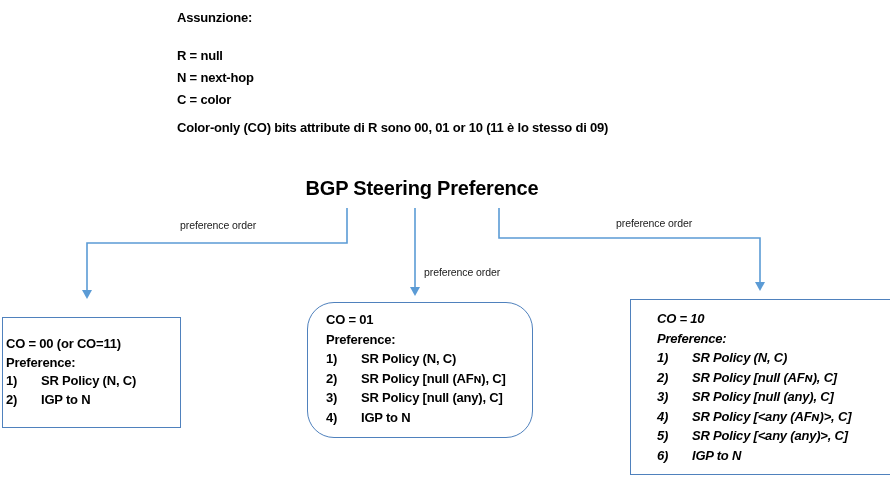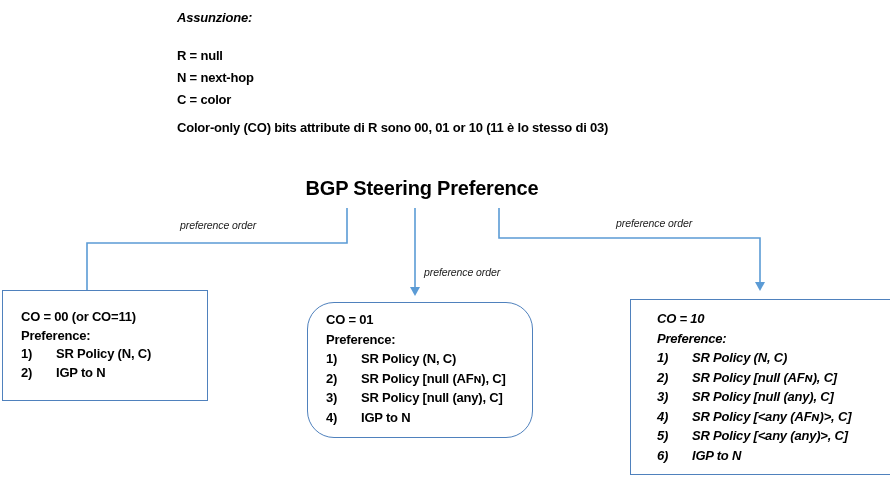--- a/index.html
+++ b/index.html
@@ -20,21 +20,21 @@
 
   
   .assume {
     left: 177px;
     font-weight: bold;
     font-size: 13px;
     letter-spacing: -0.2px;
     white-space: nowrap;
     color: var(--text, #000);
   }
-  #assume-heading { top: 10px; font-style: italic; }
+  #assume-heading { top: 10px; }
   #assume-defs   { top: 45px; line-height: 22px; }
   #assume-note   { top: 120px; }
 
   
   #diagram-title {
     top: 177px;
     left: 272px;
     width: 300px;
     text-align: center;
     font-weight: bold;
@@ -56,21 +56,20 @@
     stroke-width: 1.6;
     fill: none;
   }
   #connectors polygon {
     fill: var(--line, #5b9bd5);
     stroke: none;
   }
 
   
   .conn-label {
-    font-style: italic;
     font-size: 10.5px;
     letter-spacing: -0.1px;
     white-space: nowrap;
     color: #1a1a1a;
   }
   #conn-label-0 { left: 180px; top: 219px; }
   #conn-label-1 { left: 424px; top: 266px; }
   #conn-label-2 { left: 616px; top: 217px; }
 
   
@@ -78,41 +77,41 @@
     position: absolute;
     box-sizing: border-box;
     border: 1px solid var(--box-border, #4f81bd);
     background: #ffffff;
     font-weight: bold;
     font-size: 13px;
     letter-spacing: -0.2px;
     white-space: nowrap;
     color: var(--text, #000);
   }
-  #box-0 { left: 2px;   top: 290px; width: 206px; height: 111px; padding: 17px 0 0 18px; line-height: 18.5px; }
+  #box-0 { left: 2px;   top: 317px; width: 179px; height: 111px; padding: 17px 0 0 3px; line-height: 18.5px; }
   #box-1 { left: 307px; top: 302px; width: 226px; height: 136px; padding: 7px 0 0 18px;  line-height: 19.5px; border-radius: 27px; }
   #box-2 { left: 630px; top: 299px; width: 271px; height: 176px; padding: 9px 0 0 26px;  line-height: 19.5px; font-style: italic; }
 
   .pref-item { display: flex; }
   .pref-item .num { width: 35px; flex: 0 0 35px; }
 </style>
 </head>
 <body>
 
 <div id="canvas">
 
   <div id="assume-heading" class="abs assume">Assunzione:</div>
 
   <div id="assume-defs" class="abs assume">
     <div>R = null</div>
     <div>N = next-hop</div>
     <div>C = color</div>
   </div>
 
-  <div id="assume-note" class="abs assume">Color-only (CO) bits attribute di R sono 00, 01 or 10 (11 è lo stesso di 03)</div>
+  <div id="assume-note" class="abs assume">Color-only (CO) bits attribute di R sono 00, 01 or 10 (11 è lo stesso di 09)</div>
 
   <div id="diagram-title" class="abs">BGP Steering Preference</div>
 
   <svg id="connectors" viewBox="0 0 890 482" xmlns="http://www.w3.org/2000/svg">
     <path d="M347 208 L347 243 L87 243 L87 291"></path>
     <polygon points="82,290 92,290 87,299"></polygon>
     <path d="M415 208 L415 288"></path>
     <polygon points="410,287 420,287 415,296"></polygon>
     <path d="M499 208 L499 238 L760 238 L760 283"></path>
     <polygon points="755,282 765,282 760,291"></polygon>

